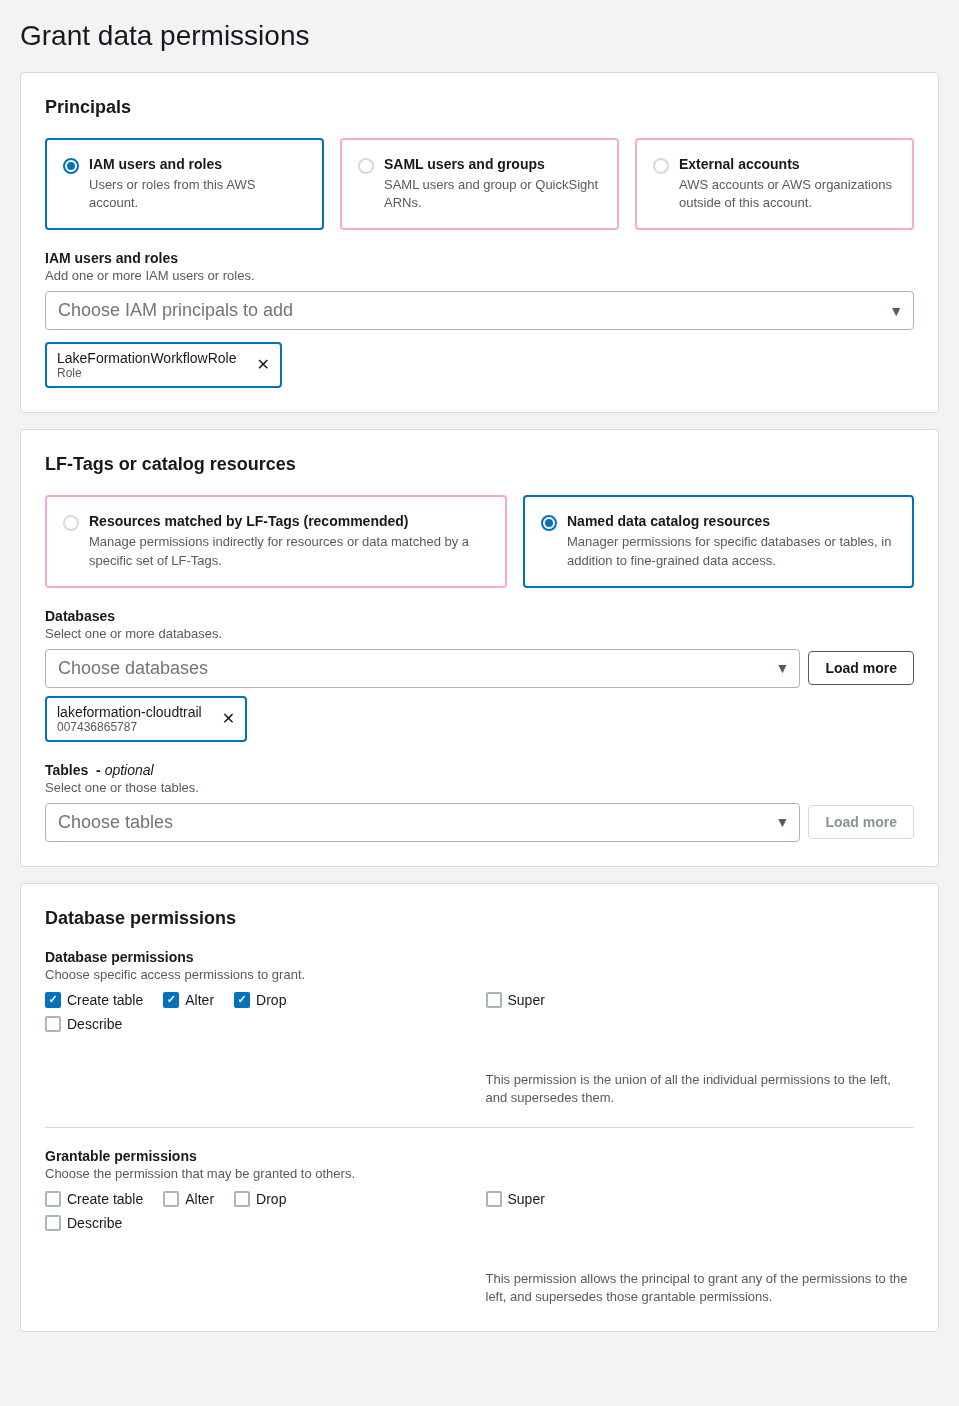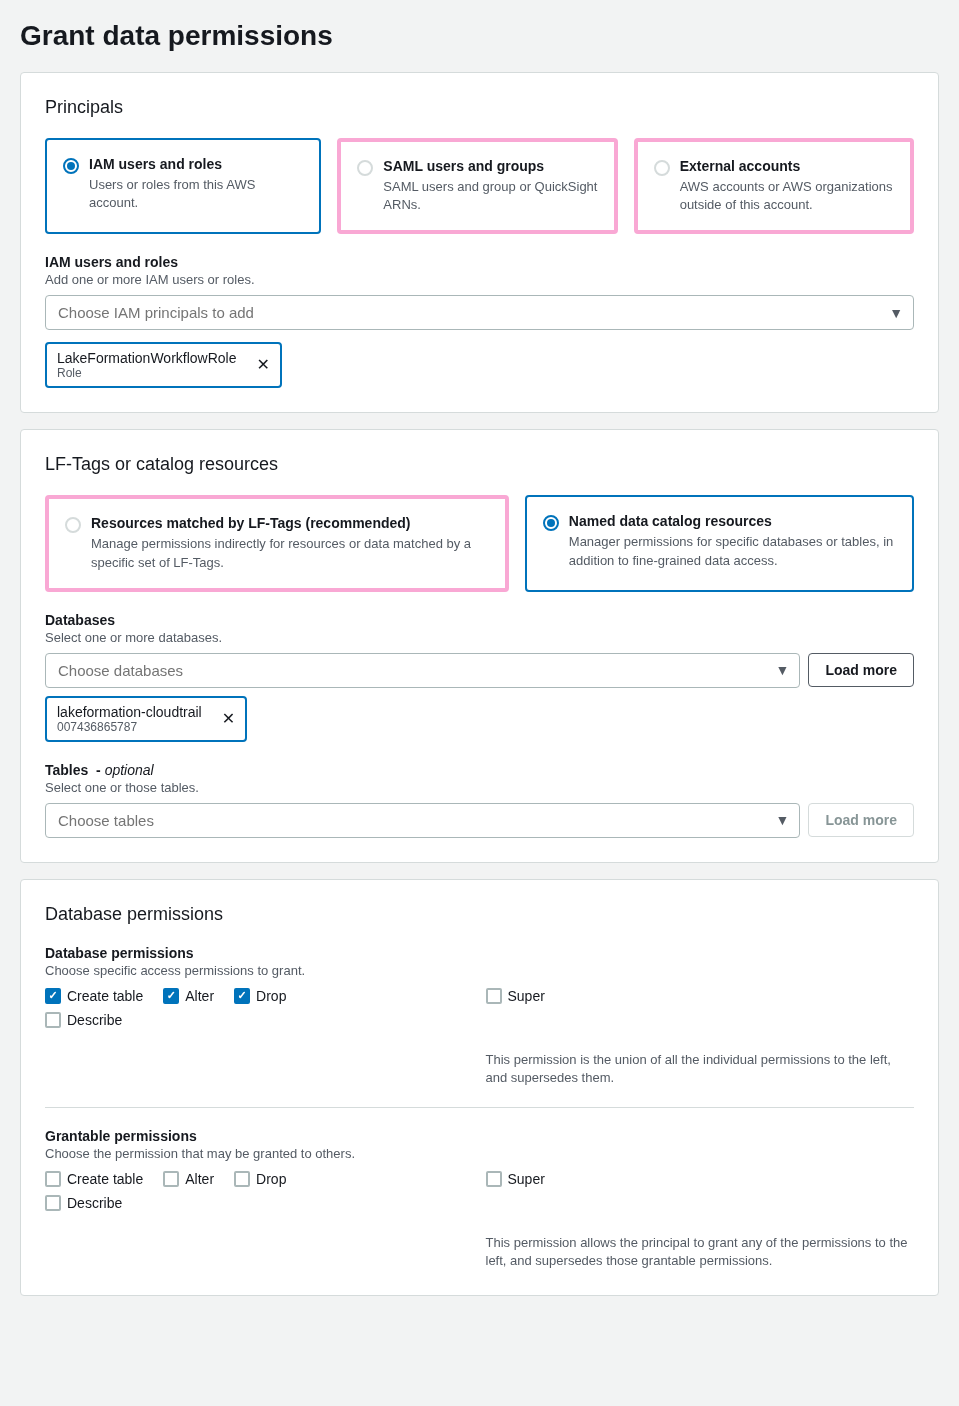--- a/index.html
+++ b/index.html
@@ -5,45 +5,45 @@
     * { box-sizing: border-box; margin: 0; padding: 0; }
     body {
       font-family: -apple-system, BlinkMacSystemFont, "Segoe UI", Arial, sans-serif;
       font-size: 14px;
       background: #f2f3f3;
       color: #16191f;
       padding: 20px;
     }
     .page-title {
       font-size: 28px;
-      font-weight: 700;
+      font-weight: 400;
       margin-bottom: 20px;
       color: #16191f;
     }
     .section-card {
       background: #fff;
       border: 1px solid #d5dbdb;
       border-radius: 4px;
       padding: 24px;
       margin-bottom: 16px;
     }
     .section-title {
       font-size: 18px;
-      font-weight: 400;
+      font-weight: 700;
       margin-bottom: 20px;
       color: #16191f;
     }
     .option-cards-row {
       display: flex;
       gap: 16px;
       margin-bottom: 20px;
     }
     .option-card {
       flex: 1;
-      border: 4px solid #f9a8d4;
+      border: 2px solid #f9a8d4;
       border-radius: 4px;
       padding: 16px;
       cursor: pointer;
       display: flex;
       align-items: flex-start;
       gap: 10px;
     }
     .option-card.selected {
       border: 2px solid #0073bb;
       background: #fff;
@@ -103,21 +103,21 @@
       border: 1px solid #aab7b8;
       border-radius: 4px;
       background: #fff;
     }
     .select-input {
       width: 100%;
       padding: 8px 32px 8px 12px;
       border: none;
       background: transparent;
       color: #737373;
-      font-size: 15px;
+      font-size: 18px;
       outline: none;
       cursor: pointer;
       appearance: none;
     }
     .select-arrow {
       position: absolute;
       right: 10px;
       top: 50%;
       transform: translateY(-50%);
       pointer-events: none;
@@ -204,21 +204,21 @@
     }
     .perm-left {}
     .perm-right {
       display: flex;
       flex-direction: column;
       gap: 35px;
     }
     .super-desc {
       font-size: 13px;
       color: #545b64;
-      margin-top: 4px;
+      margin-top: 20px;
       line-height: 1.4;
     }
     .perm-section-label {
       font-weight: 700;
       font-size: 14px;
       margin-bottom: 2px;
     }
     .perm-section-desc {
       font-size: 13px;
       color: #545b64;

